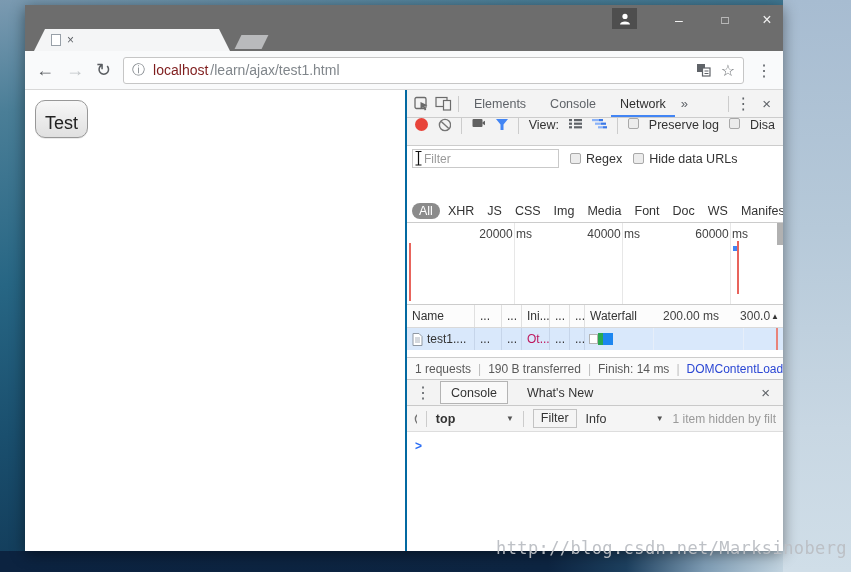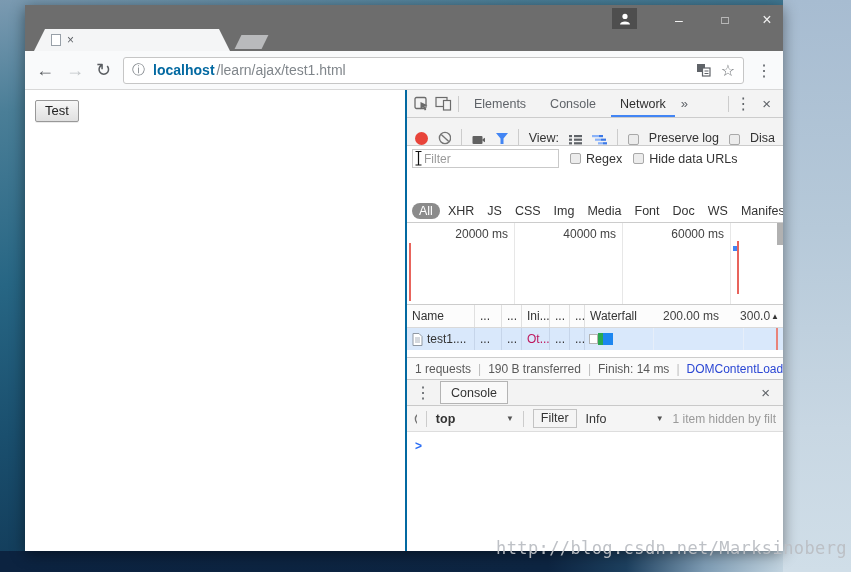--- a/index.html
+++ b/index.html
@@ -32,72 +32,72 @@
     display:flex; align-items:center; justify-content:center; font-size:14px; }
   .wc-min { right:88px; } .wc-max { right:42px; font-size:12px; } .wc-close { right:0px; font-size:16px; }
 
   .toolbar { height:39px; background:#f9fafb; border-bottom:1px solid #d8d8d8;
     display:flex; align-items:center; padding:0 11px; gap:12px; }
   .nav-glyph { font-size:18px; color:#5a5d61; line-height:1; }
   .nav-glyph.disabled { color:#c3c6c9; }
   .omnibox { flex:1; height:27px; background:#fff; border:1px solid #c6c6c6; border-radius:3px;
     display:flex; align-items:center; padding:0 8px; gap:8px; font-size:14px; overflow:hidden; }
   .info-glyph { color:#80868b; font-size:13px; }
-  .url-host { color:#0369a1; white-space:nowrap;font-weight:bold; }
+  .url-host { color:#7f1d1d; white-space:nowrap; }
   .url-path { color:#80868b; white-space:nowrap; margin-left:-6px; }
   .ob-right { margin-left:auto; display:flex; align-items:center; gap:10px; }
   .star-glyph { font-size:16px; color:#6b6f73; }
   .kebab { font-size:16px; color:#5f6368; }
 
   
   .content { display:flex; height:461px; background:#fff; }
   .page { width:380px; position:relative; background:#fff; }
-  .test-btn { position:absolute; left:10px; top:10px; font-size:13px; color:#222;
-    padding:2px 9px 3px; background:linear-gradient(#f7f7f7,#e0e0e0);
-    border:1px solid #989898; border-radius:2px; box-shadow:0 1px 0 rgba(0,0,0,.08); }
+  .test-btn { position:absolute; left:10px; top:10px; font-size:18px; color:#222;
+    padding:12px 9px 3px; background:linear-gradient(#f7f7f7,#e0e0e0);
+    border:1px solid #989898; border-radius:10px; box-shadow:0 1px 0 rgba(0,0,0,.08); }
 
   
   .devtools { width:378px; border-left:2px solid #0369a1; background:#fff;
     display:flex; flex-direction:column; font-size:12px; color:#333; }
   .vsep { width:1px; height:16px; background:#ccc; flex:none; }
   .checkbox { width:11px; height:11px; border:1px solid #a8a8a8; background:#ececec;
     border-radius:2px; flex:none; }
   .lbl { font-size:12.5px; color:#333; white-space:nowrap; }
 
   .dt-tabbar { height:28px; background:#f3f3f3; border-bottom:1px solid #ccc;
     display:flex; align-items:center; padding:0 7px; gap:6px; flex:none; }
   .dt-tab { padding:0 9px; height:100%; display:flex; align-items:center;
     color:#5f6368; font-size:12.5px; }
   .dt-tab.active { color:#2f2f2f; box-shadow:inset 0 -2px 0 #4285f4; }
   .chev { color:#5f6368; font-size:13px; }
   .spacer { flex:1; }
   .x-btn { color:#5f6368; font-size:15px; padding:0 5px; }
 
   .dt-netbar { height:28px; background:#f3f3f3; border-bottom:1px solid #ccc;
-    display:flex; align-items:flex-end; padding:0 8px; gap:10px; flex:none; overflow:hidden; }
+    display:flex; align-items:flex-start; padding:0 8px; gap:10px; flex:none; overflow:hidden; }
   .record-dot { width:13px; height:13px; border-radius:50%; background:#e8443a; flex:none; }
 
   .dt-filterbar { height:25px; background:#fff; display:flex; align-items:center;
     padding:0 5px; gap:11px; flex:none; position:relative; }
   .filter-input { width:147px; height:19px; border:1px solid #c9c9c9; font-size:12px;
     padding:0 4px 0 11px; color:#333; outline:none; background:#fff; }
   .filter-input::placeholder { color:#9a9a9a; }
   .ibeam { position:absolute; left:7px; top:4px; }
   .cb-group { display:flex; align-items:center; gap:5px; }
 
   .dt-pills { height:24px; background:#fff; border-bottom:1px solid #ccc; display:flex;
     align-items:center; padding:0 5px; gap:3px; flex:none; font-size:12.5px; overflow:hidden;margin-top:28px; }
   .pill { padding:1px 5px; color:#333; white-space:nowrap; }
   .pill.active { background:#8b8b8b; color:#fff; border-radius:9px; padding:1px 7px; }
 
   .dt-overview { height:82px; position:relative; border-bottom:1px solid #ccc;
     background:#fff; flex:none; overflow:hidden; }
   .ov-grid { position:absolute; top:0; bottom:0; width:1px; background:#e7e7e7; }
   .ov-label { position:absolute; top:4px; font-size:12px; color:#424242;
-    transform:translateX(-100%); padding-right:6px; white-space:nowrap; }
+    transform:translateX(-100%); padding-right:6px; white-space:nowrap;margin-left:24px; }
   .ov-red { position:absolute; width:2px; background:#e8645c; }
   .ov-blue-tick { position:absolute; width:4px; height:5px; background:#4285f4; }
   .ov-scroll { position:absolute; right:0; top:0; width:6px; height:22px; background:#b1b1b1; }
 
   .dt-grid-head { height:23px; display:flex; align-items:stretch; border-bottom:1px solid #d9d9d9;
     background:#fcfcfc; flex:none; font-size:12px; color:#333; }
   .gc { display:flex; align-items:center; padding:0 5px; border-right:1px solid #e0e0e0;
     flex:none; overflow:hidden; white-space:nowrap; }
   .c-name { width:68px; } .c-2 { width:27px; } .c-3 { width:20px; }
   .c-ini { width:28px; } .c-5 { width:20px; } .c-6 { width:15px; }
@@ -354,20 +354,21 @@
         <span>190 B transferred</span>
         <span class="pipe">|</span>
         <span>Finish: 14 ms</span>
         <span class="pipe">|</span>
         <span class="dcl">DOMContentLoade...</span>
       </div>
 
       <div class="drawer-tabbar">
         <span class="kebab">⋮</span>
         <div class="drawer-tab active">Console</div>
+        <div class="drawer-tab">What's New</div>
         <div class="spacer"></div>
         <span class="x-btn">×</span>
       </div>
 
       <div class="drawer-toolbar">
         <svg width="14" height="14">
           <circle cx="7" cy="7" r="5.6" fill="none" stroke="#757575" stroke-width="1.4"></circle>
           <line x1="3.2" y1="3.4" x2="10.8" y2="10.6" stroke="#757575" stroke-width="1.4"></line>
         </svg>
         <div class="vsep"></div>

